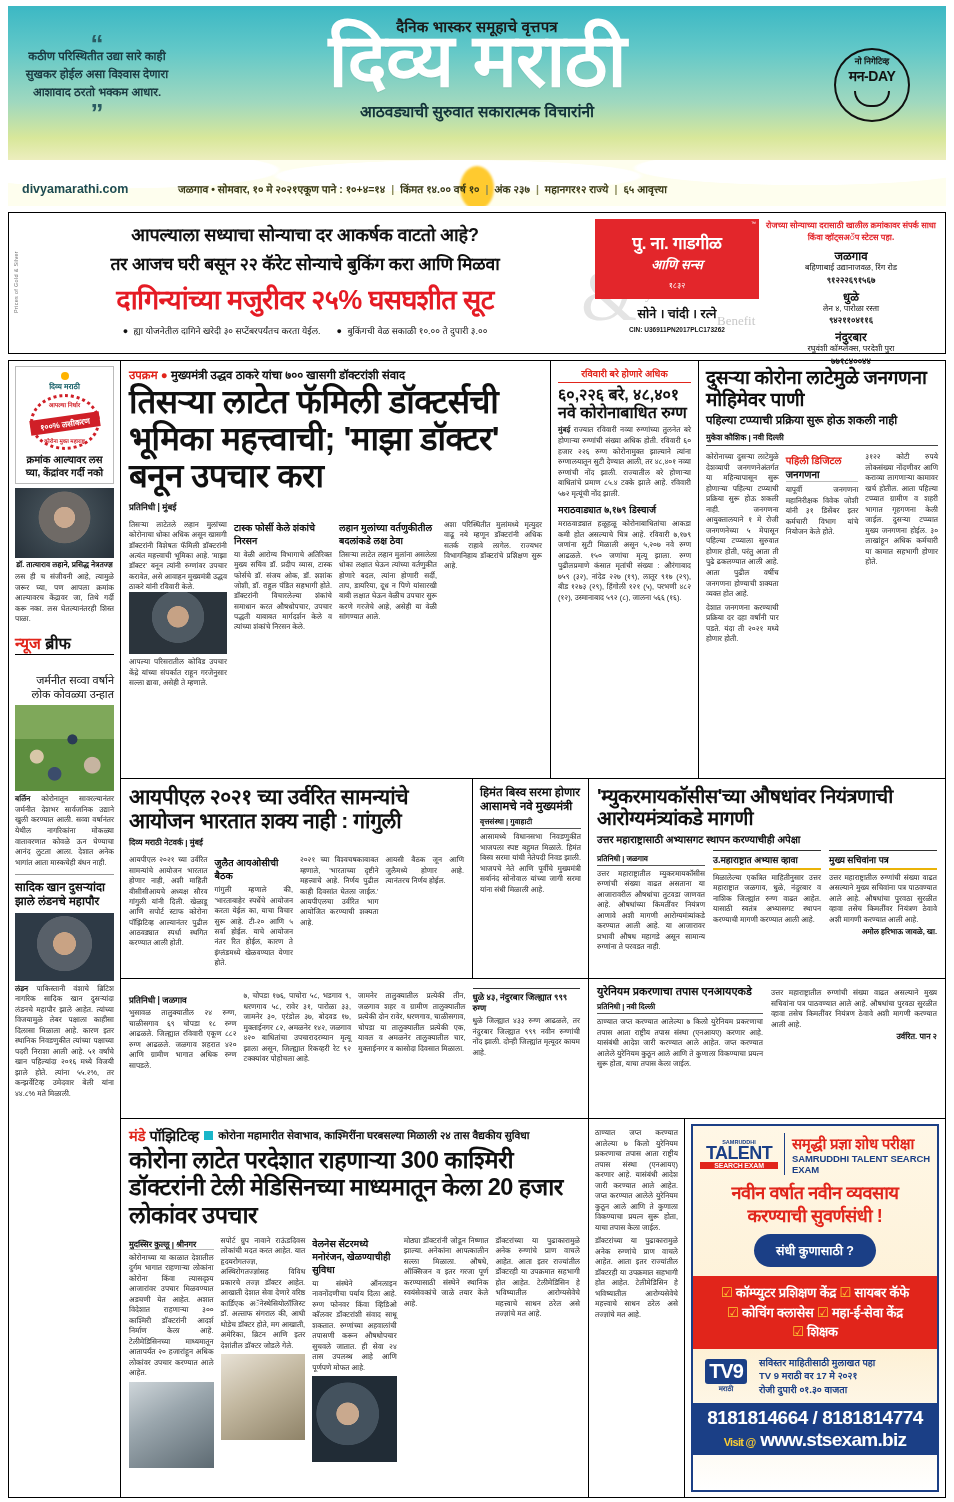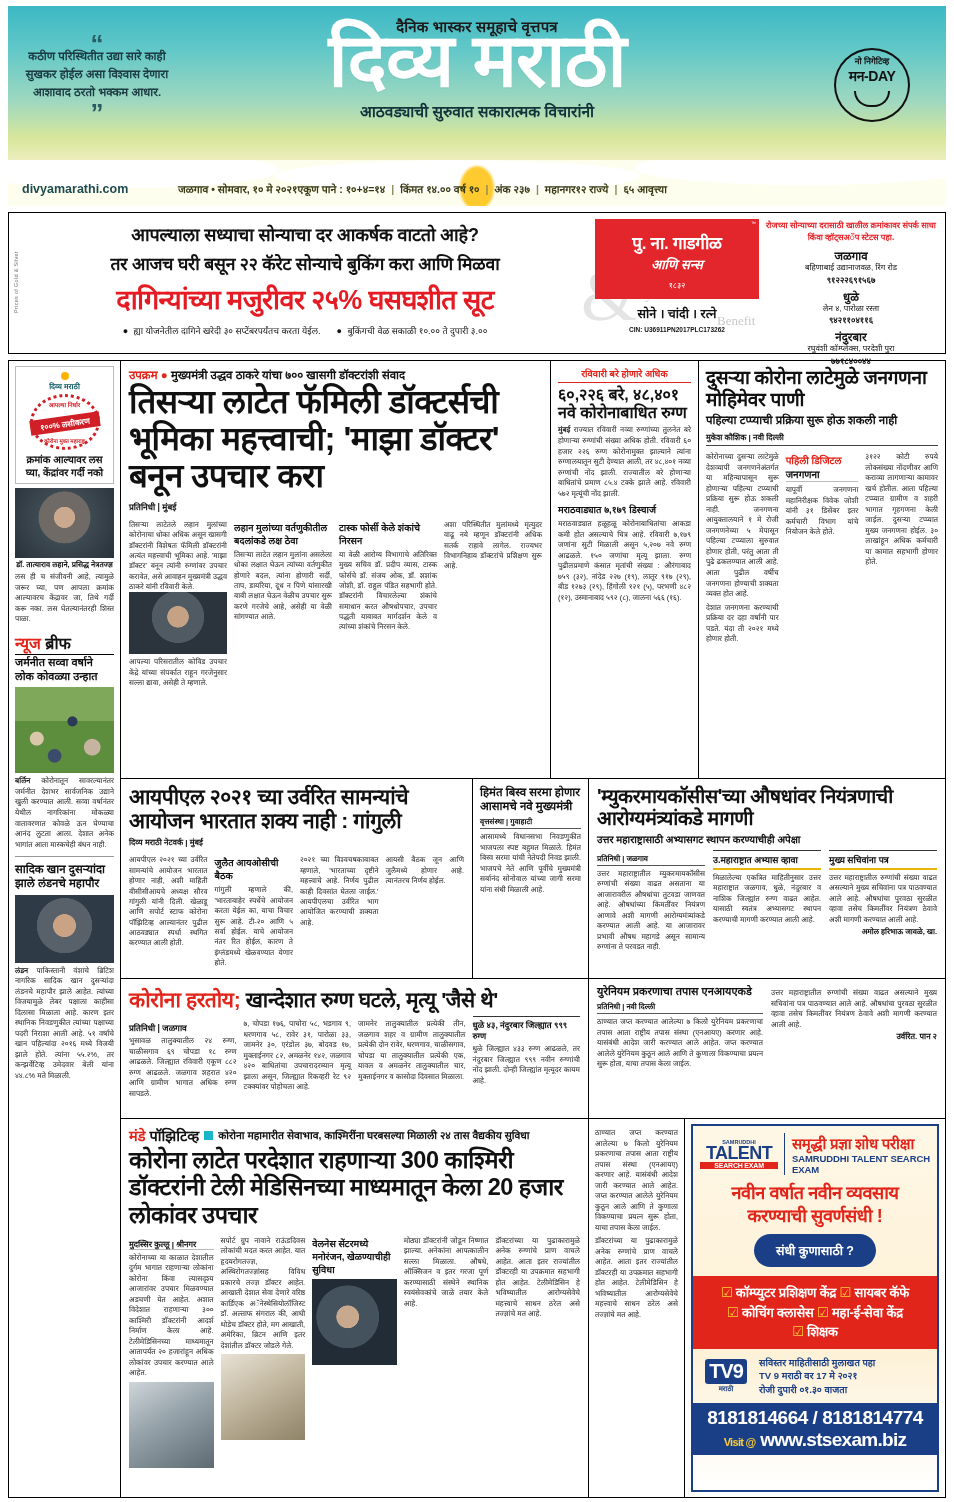--- a/index.html
+++ b/index.html
@@ -117,21 +117,21 @@
      background:radial-gradient(circle at 22% 60%, #d8c7a8 0 7%, transparent 8%),
                 radial-gradient(circle at 58% 40%, #2b3b55 0 6%, transparent 7%),
                 radial-gradient(circle at 78% 70%, #c6b4a0 0 8%, transparent 9%),
                 radial-gradient(circle at 40% 80%, #3b4c6b 0 7%, transparent 8%);}
   .photo.p3 { height:68px; margin-top:4px;
      background:radial-gradient(circle at 50% 45%, #c9a384 0 18%, #586069 19% 44%, #2e3a46 45%); }
   .cap { font-size:7.5px; font-weight:800; text-align:center; margin-top:2px; line-height:1.25;}
   .bodytxt { font-size:7.4px; line-height:1.42; text-align:justify; margin-top:3px; color:#1a1a1a;}
   .nbhead { margin-top:7px; font-size:16px; font-weight:900; }
   .nbhead .red { color:#e1251b; }
-  .nb-title { font-size:11px; font-weight:700; line-height:1.25; text-align:left; margin-top:1px;}
+  .nb-title { font-size:11px; font-weight:400; line-height:1.25; text-align:right; margin-top:19px;}
   .sk-title { font-size:11.5px; font-weight:800; line-height:1.25; margin-top:5px; }
   .dl { border-top:1px solid #999; margin:6px 0 4px; }
 
   
   .lead { flex:1; padding:6px 8px; border-right:1px solid #000; }
   .kicker { font-size:11.5px; font-weight:800; }
   .kicker .tag { color:#e1251b; font-weight:900; }
   .kicker .dot { color:#e1251b; }
   .lead-h { font-size:33px; font-weight:900; line-height:1.12; margin-top:2px; letter-spacing:-.6px;}
   .byline { font-size:8.5px; font-weight:800; margin-top:6px;}
@@ -385,26 +385,26 @@
           </div>
           <div class="lead-h">तिसऱ्या लाटेत फॅमिली डॉक्टर्सची भूमिका महत्त्वाची; 'माझा डॉक्टर' बनून उपचार करा</div>
           <div class="byline">प्रतिनिधी | मुंबई</div>
           <div class="leadcols">
             <div class="lc">
               <div class="bodytxt">तिसऱ्या लाटेतले लहान मुलांच्या कोरोनाचा धोका अधिक असून खासगी डॉक्टरांनी विशेषतः फॅमिली डॉक्टरांनी अत्यंत महत्त्वाची भूमिका आहे. 'माझा डॉक्टर' बनून त्यांनी रुग्णांवर उपचार करावेत, असे आवाहन मुख्यमंत्री उद्धव ठाकरे यांनी रविवारी केले.</div>
               <div class="lc-photo"></div>
               <div class="bodytxt">आपल्या परिसरातील कोविड उपचार केंद्रे यांच्या संपर्कात राहून गरजेनुसार सल्ला द्यावा, असेही ते म्हणाले.</div>
             </div>
             <div class="lc">
+              <div class="sub-h">टास्क फोर्सी केले शंकांचे निरसन</div>
+              <div class="bodytxt">या वेळी आरोग्य विभागाचे अतिरिक्त मुख्य सचिव डॉ. प्रदीप व्यास, टास्क फोर्सचे डॉ. संजय ओक, डॉ. शशांक जोशी, डॉ. राहुल पंडित सहभागी होते. डॉक्टरांनी विचारलेल्या शंकांचे समाधान करत औषधोपचार, उपचार पद्धती याबाबत मार्गदर्शन केले व त्यांच्या शंकांचे निरसन केले.</div>
+            </div>
+            <div class="lc">
               <div class="sub-h">लहान मुलांच्या वर्तणुकीतील बदलांकडे लक्ष ठेवा</div>
               <div class="bodytxt">तिसऱ्या लाटेत लहान मुलांना असलेला धोका लक्षात घेऊन त्यांच्या वर्तणुकीत होणारे बदल, त्यांना होणारी सर्दी, ताप, डायरिया, दूध न पिणे यांसारखी बाबी लक्षात घेऊन वेळीच उपचार सुरू करणे गरजेचे आहे, असेही या वेळी सांगण्यात आले.</div>
-            </div>
-            <div class="lc">
-              <div class="sub-h">टास्क फोर्सी केले शंकांचे निरसन</div>
-              <div class="bodytxt">या वेळी आरोग्य विभागाचे अतिरिक्त मुख्य सचिव डॉ. प्रदीप व्यास, टास्क फोर्सचे डॉ. संजय ओक, डॉ. शशांक जोशी, डॉ. राहुल पंडित सहभागी होते. डॉक्टरांनी विचारलेल्या शंकांचे समाधान करत औषधोपचार, उपचार पद्धती याबाबत मार्गदर्शन केले व त्यांच्या शंकांचे निरसन केले.</div>
             </div>
             <div class="lc">
               <div class="bodytxt">अशा परिस्थितीत मुलांमध्ये मृत्युदर वाढू नये म्हणून डॉक्टरांनी अधिक सतर्क राहावे लागेल. राज्यभर विभागनिहाय डॉक्टरांचे प्रशिक्षण सुरू आहे.</div>
             </div>
           </div>
         </div>
 
         <div class="stat-col">
           <div class="stat-kick">रविवारी बरे होणारे अधिक</div>
           <div class="stat-h">६०,२२६ बरे, ४८,४०१ नवे कोरोनाबाधित रुग्ण</div>
@@ -483,24 +483,20 @@
               <div class="muc-ch">मुख्य सचिवांना पत्र</div>
               <div class="bodytxt">उत्तर महाराष्ट्रातील रुग्णांची संख्या वाढत असल्याने मुख्य सचिवांना पत्र पाठवण्यात आले आहे. औषधांचा पुरवठा सुरळीत व्हावा तसेच किमतींवर नियंत्रण ठेवावे अशी मागणी करण्यात आली आहे.</div>
               <div class="cap" style="text-align:right">अमोल हरिभाऊ जावळे, खा.</div>
             </div>
           </div>
         </div>
       </div>
 
       <div class="mainLow">
         <div class="kor">
-          <div class="kor-h">
-            <span class="red">कोरोना हरतोय;</span>
-            <span>खान्देशात रुग्ण घटले, मृत्यू 'जैसे थे'</span>
-          </div>
           <div class="kor-cols">
             <div>
               <div class="byline">प्रतिनिधी | जळगाव</div>
               <div class="bodytxt">भुसावळ तालुक्यातील २४ रुग्ण, चाळीसगाव ६९ चोपडा १८ रुग्ण आढळले. जिल्ह्यात रविवारी एकूण ८८२ रुग्ण आढळले. जळगाव शहरात ४२० आणि ग्रामीण भागात अधिक रुग्ण सापडले.</div>
             </div>
             <div>
               <div class="bodytxt">७, चोपडा १७६, पाचोरा ५८, भडगाव ९, धरणगाव ५८, रावेर ३१, पारोळा ३३, जामनेर ३०, एरंडोल ३७, बोदवड १७, मुक्ताईनगर ८२, अमळनेर १४२, जळगाव ४२० बाधितांचा उपचारादरम्यान मृत्यू झाला असून, जिल्ह्यात रिकव्हरी रेट ९२ टक्क्यांवर पोहोचला आहे.</div>
             </div>
             <div>
               <div class="bodytxt">जामनेर तालुक्यातील प्रत्येकी तीन, जळगाव शहर व ग्रामीण तालुक्यातील प्रत्येकी दोन रावेर, धरणगाव, चाळीसगाव, चोपडा या तालुक्यातील प्रत्येकी एक, यावल व अमळनेर तालुक्यातील चार, मुक्ताईनगर व कासोदा दिवसात मिळाला.</div>
@@ -542,20 +538,21 @@
               <div class="thin"></div>
               <div class="bodytxt">कोरोनाच्या या काळात देशातील दुर्गम भागात राहणाऱ्या लोकांना कोरोना किंवा त्यासदृश्य आजारांवर उपचार मिळवण्यात अडचणी येत आहेत. अशात विदेशात राहणाऱ्या ३०० काश्मिरी डॉक्टरांनी आदर्श निर्माण केला आहे. टेलीमेडिसिनच्या माध्यमातून आतापर्यंत २० हजारांहून अधिक लोकांवर उपचार करण्यात आले आहेत.</div>
               <div class="mp-photo"></div>
             </div>
             <div>
               <div class="bodytxt">सपोर्ट ग्रुप नावाने राऊंडदिवस लोकांची मदत करत आहेत. यात हृदयरोगतज्ज्ञ, अस्थिरोगतज्ज्ञांसह विविध प्रकारचे तज्ज्ञ डॉक्टर आहेत. आखाती देशात सेवा देणारे वरिष्ठ कार्डिएक अॅनेस्थेसियोलॉजिस्ट डॉ. अल्ताफ संगराल की, आधी थोडेच डॉक्टर होते, मग आखाती, अमेरिका, ब्रिटन आणि इतर देशांतील डॉक्टर जोडले गेले.</div>
               <div class="mp-photo b"></div>
             </div>
             <div>
               <div class="sub-h">वेलनेस सेंटरमध्ये मनोरंजन, खेळण्याचीही सुविधा</div>
+              <div class="bodytxt">या संस्थेने ऑनलाइन नावनोंदणीचा पर्याय दिला आहे. रुग्ण फोनवर किंवा व्हिडिओ कॉलवर डॉक्टरांशी संवाद साधू शकतात. रुग्णांच्या अहवालांची तपासणी करून औषधोपचार सुचवले जातात. ही सेवा २४ तास उपलब्ध आहे आणि पूर्णपणे मोफत आहे.</div>
               <div class="mp-photo c"></div>
             </div>
             <div>
               <div class="bodytxt">मोठ्या डॉक्टरांनी जोडून निष्णात झाल्या. अनेकांना आपत्कालीन सल्ला मिळाला. औषधे, ऑक्सिजन व इतर गरजा पूर्ण करण्यासाठी संस्थेने स्थानिक स्वयंसेवकांचे जाळे तयार केले आहे.</div>
             </div>
             <div>
               <div class="bodytxt">डॉक्टरांच्या या पुढाकारामुळे अनेक रुग्णांचे प्राण वाचले आहेत. आता इतर राज्यांतील डॉक्टरही या उपक्रमात सहभागी होत आहेत. टेलीमेडिसिन हे भविष्यातील आरोग्यसेवेचे महत्त्वाचे साधन ठरेल असे तज्ज्ञांचे मत आहे.</div>
             </div>
           </div>
         </div>

